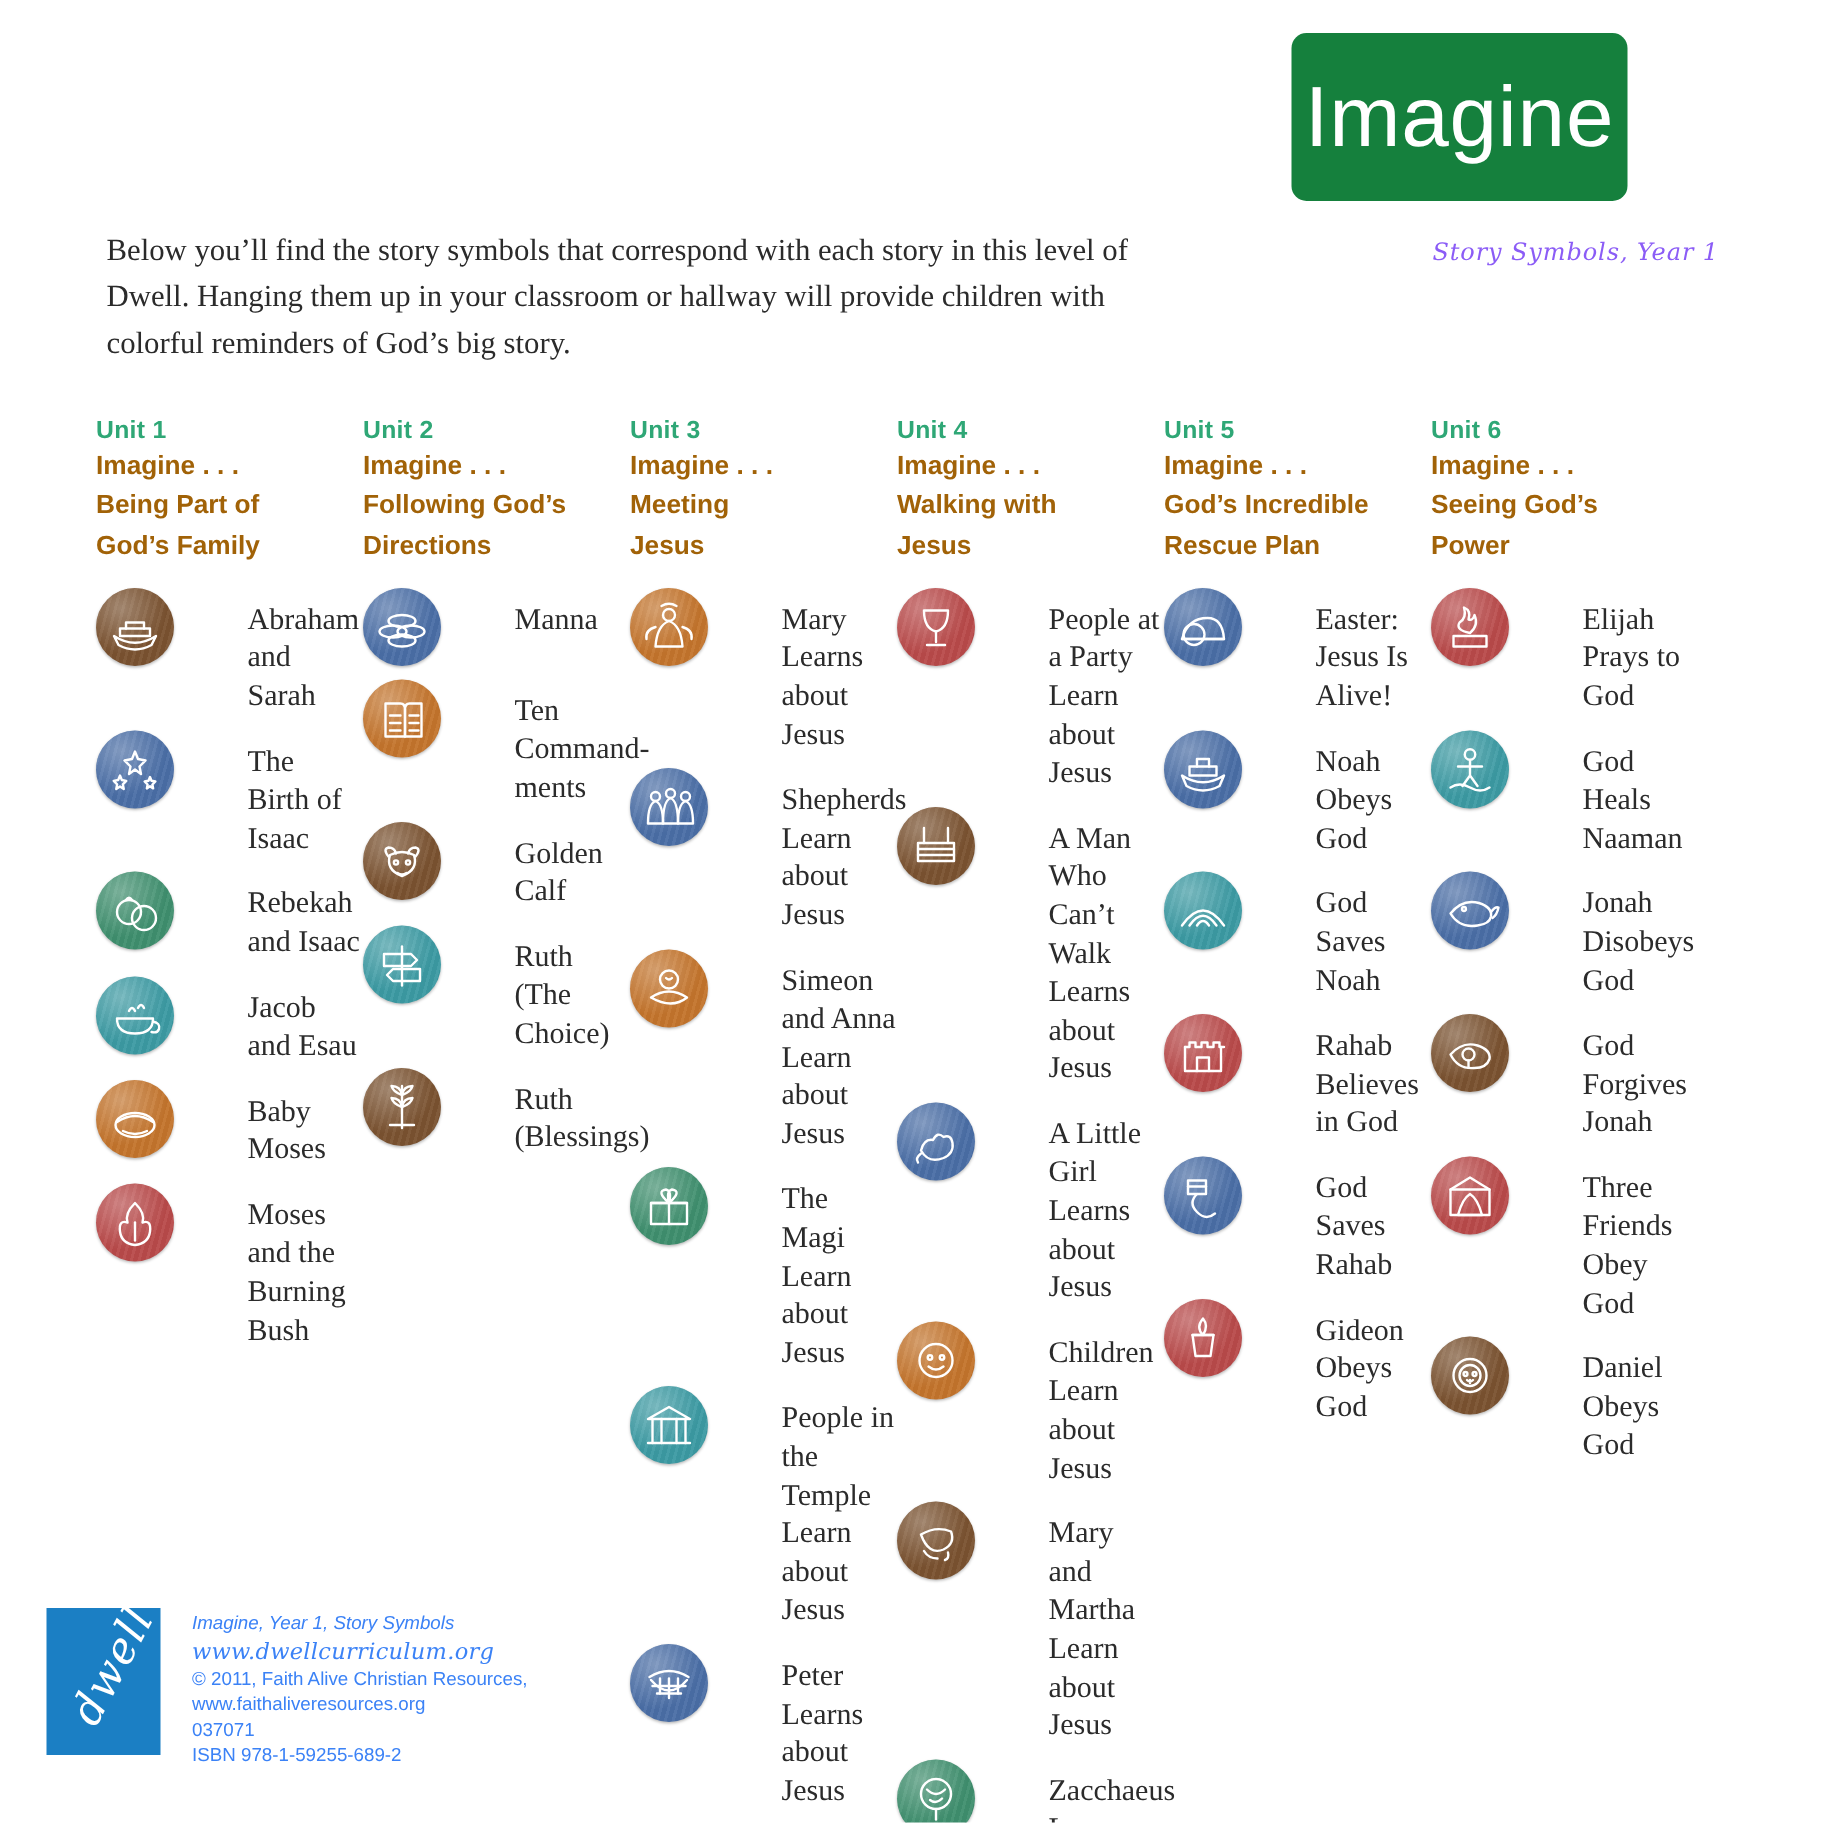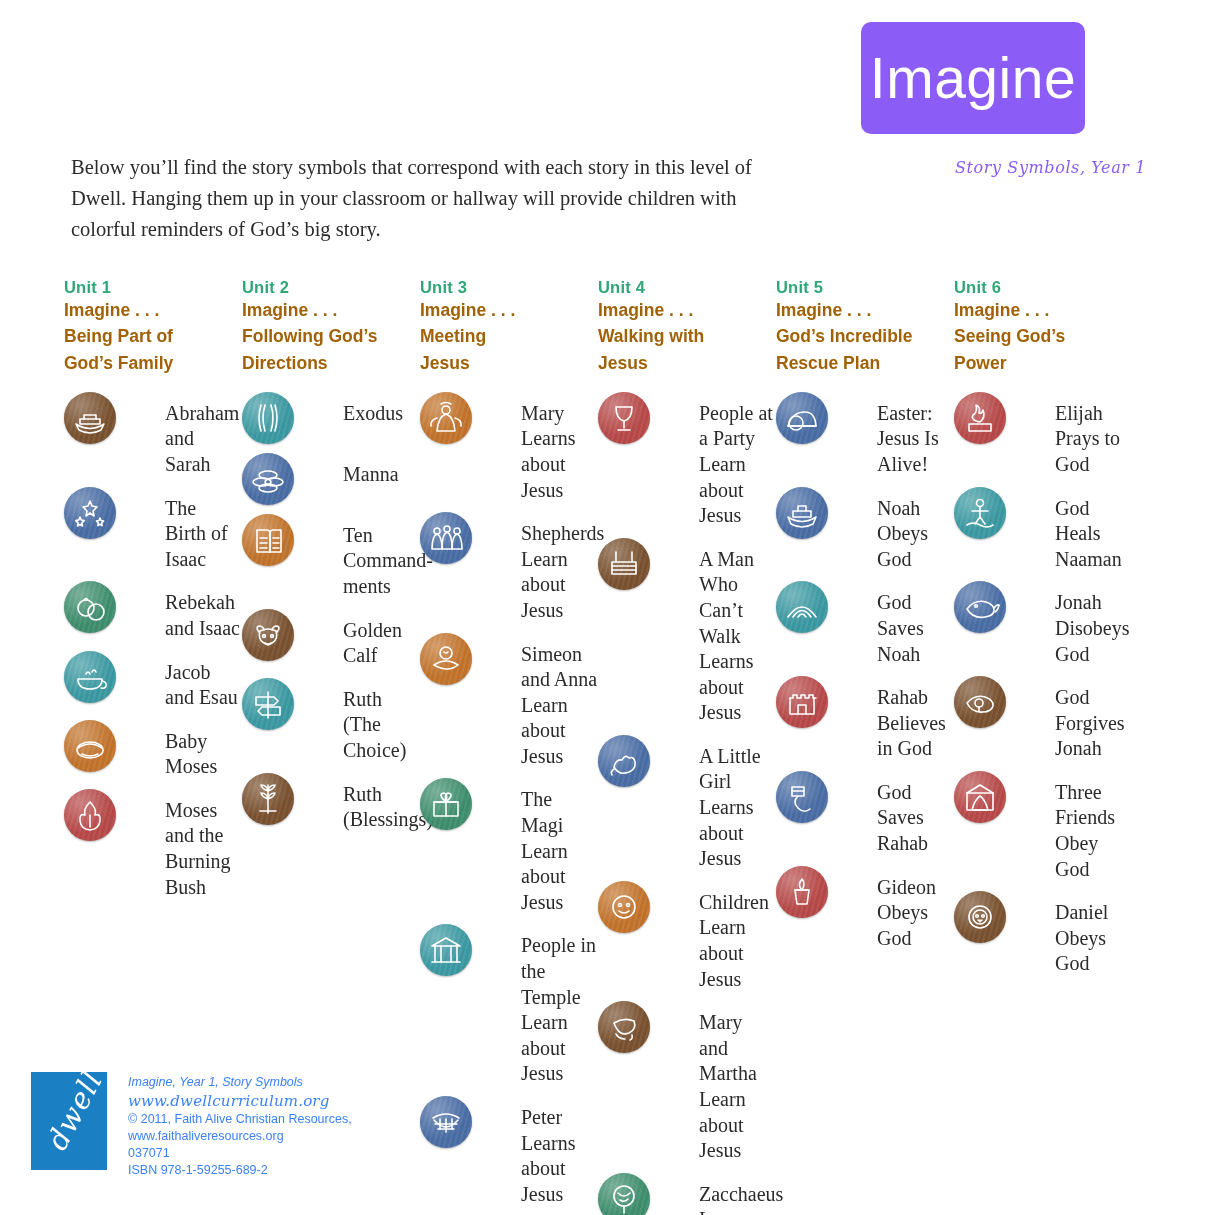--- a/index.html
+++ b/index.html
@@ -16,21 +16,21 @@
     overflow: hidden;
   }
 
   
   .imagine-badge {
     position: absolute;
     left: 861px;
     top: 22px;
     width: 224px;
     height: 112px;
-    background: #8b5cf6;
+    background: #15803d;
     border-radius: 10px;
     display: flex;
     align-items: center;
     justify-content: center;
   }
   .imagine-badge span {
     color: #ffffff;
     font-family: "Liberation Sans", sans-serif;
     font-weight: 300;
     font-size: 57px;
@@ -268,31 +268,20 @@
         </div>
         <div class="story-label">Moses and the Burning Bush</div>
       </div>
     </div>
     <div class="column">
       <div class="unit-label">Unit 2</div>
       <div class="unit-title">Imagine . . .
 Following God’s
 Directions</div>
       <div class="story">
-        <div class="symbol" style="background: rgb(60, 154, 163);">
-          <div class="tex"></div>
-          <svg viewBox="0 0 52 52">
-            <path stroke="#ffffff" stroke-width="1.6" fill="none" stroke-linecap="round" stroke-linejoin="round" d="M19 13 q-4 13 0 26 M23 13 q-4 13 0 26"></path>
-            <path stroke="#ffffff" stroke-width="1.6" fill="none" stroke-linecap="round" stroke-linejoin="round" d="M29 13 q4 13 0 26 M33 13 q4 13 0 26"></path>
-          </svg>
-          <div class="shine"></div>
-        </div>
-        <div class="story-label">Exodus</div>
-      </div>
-      <div class="story">
         <div class="symbol" style="background: rgb(74, 110, 166);">
           <div class="tex"></div>
           <svg viewBox="0 0 52 52">
             <ellipse stroke="#ffffff" stroke-width="1.6" fill="none" stroke-linecap="round" stroke-linejoin="round" cx="26" cy="22" rx="9" ry="4"></ellipse>
             <ellipse stroke="#ffffff" stroke-width="1.6" fill="none" stroke-linecap="round" stroke-linejoin="round" cx="20" cy="29" rx="9" ry="4"></ellipse>
             <ellipse stroke="#ffffff" stroke-width="1.6" fill="none" stroke-linecap="round" stroke-linejoin="round" cx="32" cy="29" rx="9" ry="4"></ellipse>
             <ellipse stroke="#ffffff" stroke-width="1.6" fill="none" stroke-linecap="round" stroke-linejoin="round" cx="26" cy="35" rx="9" ry="4"></ellipse>
           </svg>
           <div class="shine"></div>
         </div>

